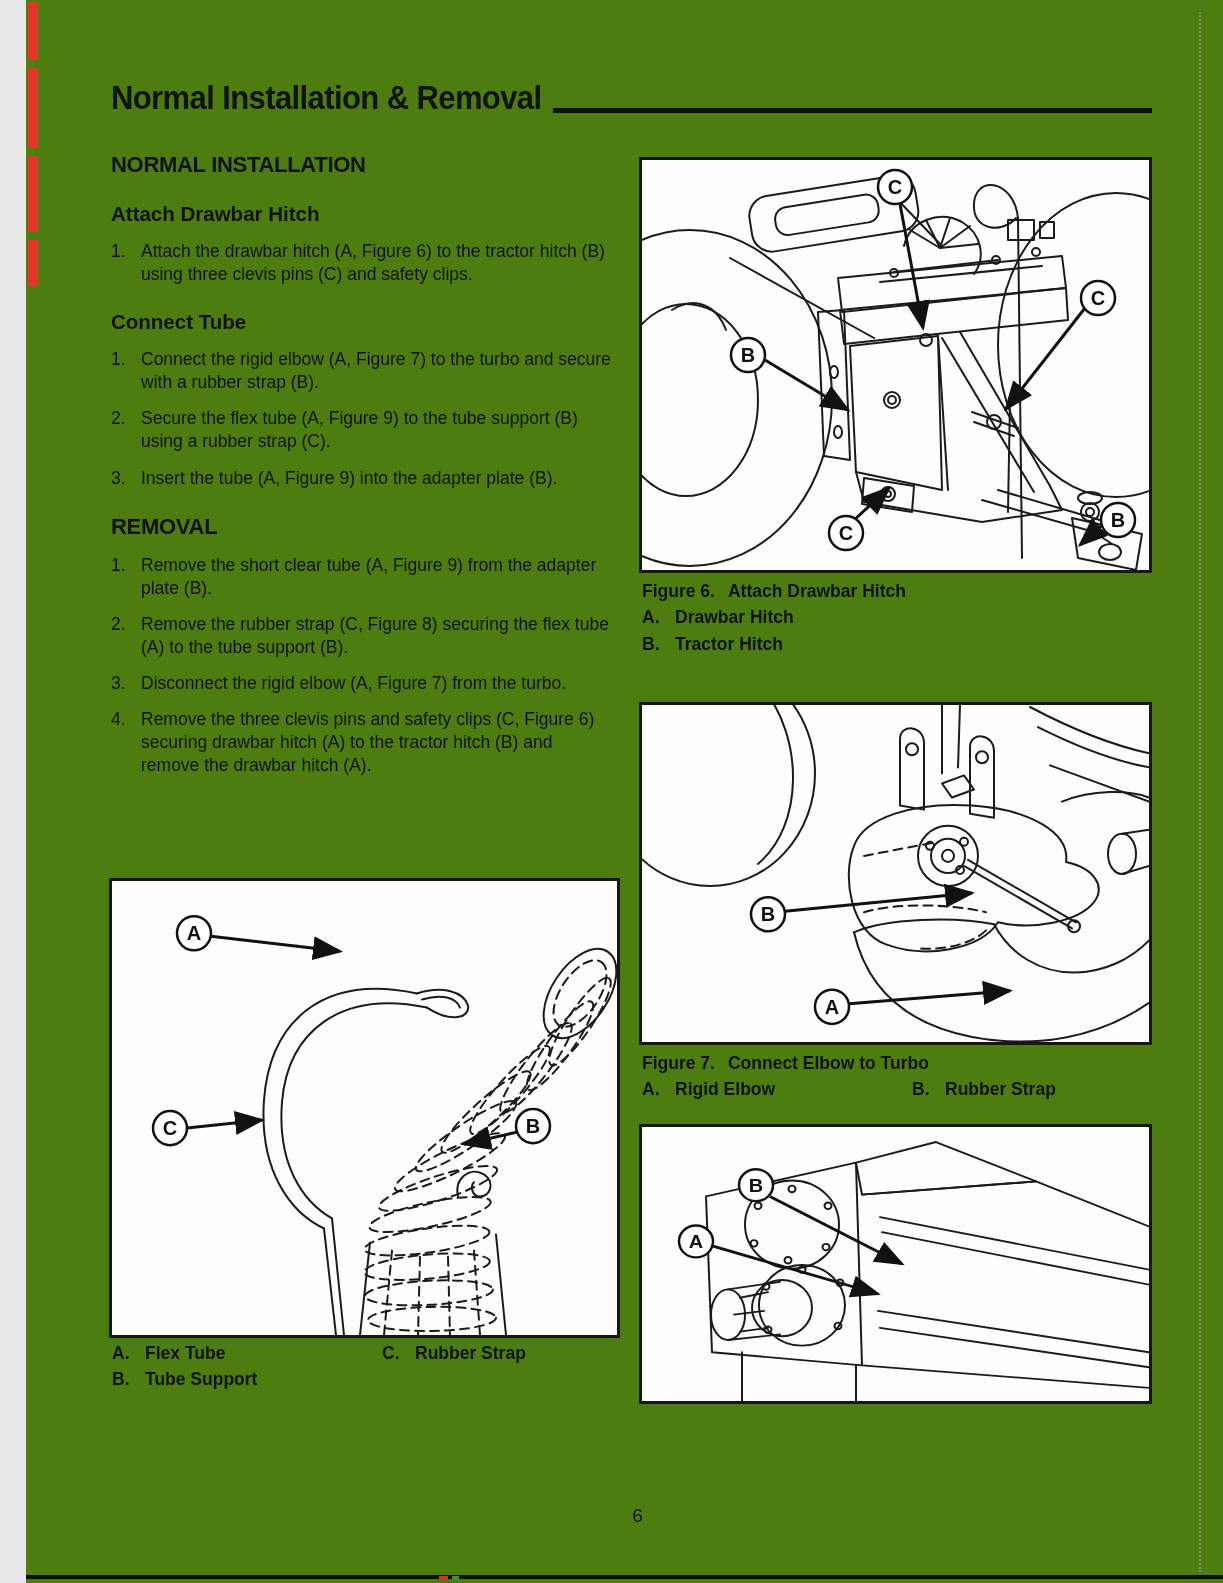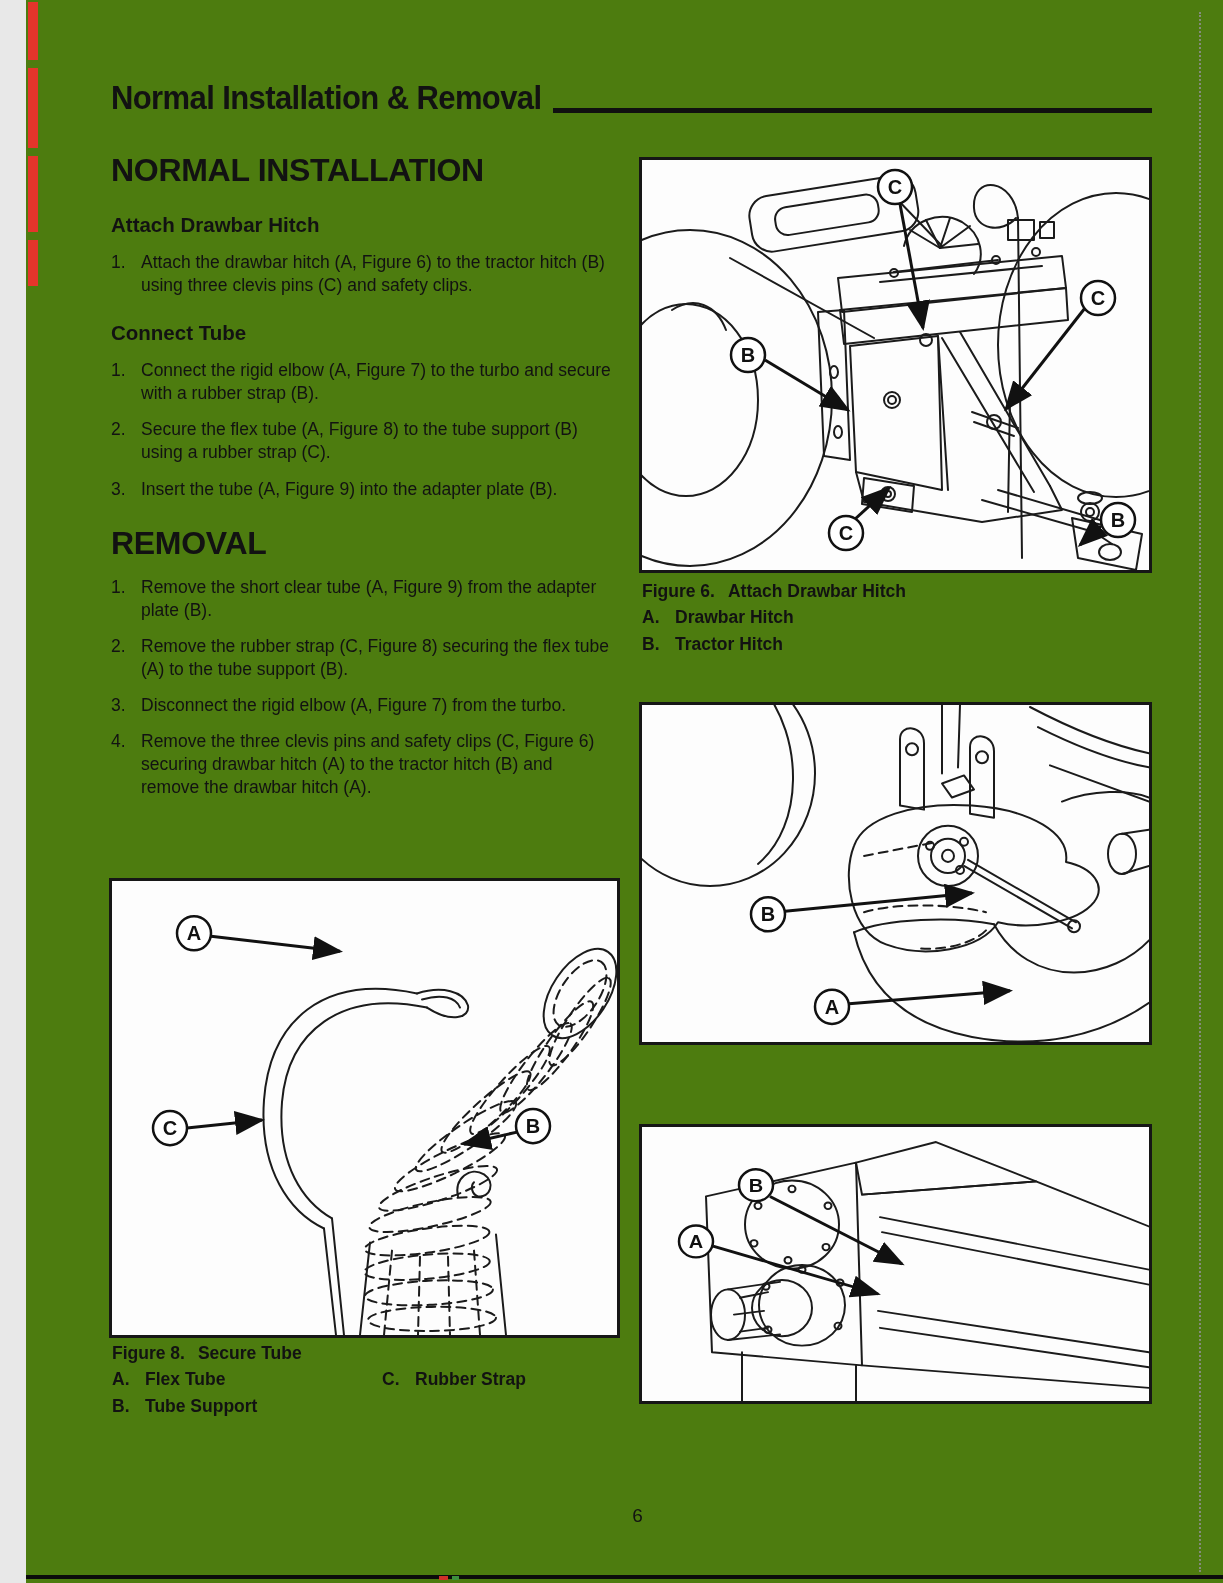--- a/index.html
+++ b/index.html
@@ -5,21 +5,21 @@
   html,body{margin:0;padding:0;background:#e8e8e8;}
   .page{position:relative;width:1223px;height:1583px;background:#4d7c0f;
         font-family:"Liberation Sans",sans-serif;color:#121212;overflow:hidden;margin-left:26px;}
   
   .title-row{position:absolute;left:85px;top:84px;width:1041px;display:flex;align-items:flex-end;}
   .title-row h1{margin:0;font-size:31px;font-weight:bold;letter-spacing:-0.6px;line-height:1.05;
                 transform:scaleY(1.08);transform-origin:bottom left;}
   .title-rule{flex:1;height:5px;background:#101010;margin:0 0 4px 12px;}
   
   .lcol{position:absolute;left:85px;top:140px;width:516px;}
-  .h2{font-size:32px;font-weight:bold;margin:12px 0 0;letter-spacing:-0.3px;}
+  .h2{font-size:22px;font-weight:bold;margin:12px 0 0;letter-spacing:-0.3px;}
   .h2.removal{margin-top:24px;}
   .h3{font-size:20.5px;font-weight:bold;margin:24px 0 0;}
   .items{margin-top:14px;}
   .li{display:flex;margin-bottom:13px;font-size:17.5px;line-height:1.32;}
   .li .n{width:30px;flex:none;}
   .li .t{width:472px;}
   
   .figbox{position:absolute;border:3px solid #161616;background:#fdfdfd;}
   .figbox svg{display:block;width:100%;height:100%;}
   
@@ -71,21 +71,21 @@
     </div>
 
     <div class="h3">Connect Tube</div>
     <div class="items">
       <div class="li">
         <span class="n">1.</span>
         <span class="t">Connect the rigid elbow (A, Figure 7) to the turbo and secure with a rubber strap (B).</span>
       </div>
       <div class="li">
         <span class="n">2.</span>
-        <span class="t">Secure the flex tube (A, Figure 8) to the tube support (B) using a rubber strap (C).</span>
+        <span class="t">Secure the flex tube (A, Figure 9) to the tube support (B) using a rubber strap (C).</span>
       </div>
       <div class="li">
         <span class="n">3.</span>
         <span class="t">Insert the tube (A, Figure 9) into the adapter plate (B).</span>
       </div>
     </div>
 
     <div class="h2 removal">REMOVAL</div>
     <div class="items">
       <div class="li">
@@ -274,20 +274,29 @@
         <g>
           <circle class="co-c" cx="126" cy="208" r="17"></circle>
           <text class="co-t" x="126" y="215">B</text>
         </g>
         <g>
           <circle class="co-c" cx="190" cy="300" r="17"></circle>
           <text class="co-t" x="190" y="307">A</text>
         </g>
       </g>
     </svg>
+  </div>
+  <div class="cap" style="left:616px;top:1050px;width:505px;">
+    <div>
+      <span class="fl">Figure 7.</span><span>Connect Elbow to Turbo</span>
+    </div>
+    <div class="row2">
+      <div class="lgd"><span class="k">A.</span><span>Rigid Elbow</span></div>
+      <div class="lgd c2"><span class="k">B.</span><span>Rubber Strap</span></div>
+    </div>
   </div>
 
   <div class="figbox" style="left:83px;top:878px;width:505px;height:454px;">
     <svg viewBox="0 0 505 452" preserveAspectRatio="none">
       <defs>
         <marker id="ar8" markerWidth="10" markerHeight="8" refX="9" refY="4" orient="auto">
           <path d="M0,0 L10,4 L0,8 z" fill="#111"></path>
         </marker>
       </defs>
       <g class="ln">
@@ -344,23 +353,20 @@
           <text class="co-t" x="58" y="253">C</text>
         </g>
         <g>
           <circle class="co-c" cx="421" cy="244" r="17"></circle>
           <text class="co-t" x="421" y="251">B</text>
         </g>
       </g>
     </svg>
   </div>
   <div class="cap" style="left:86px;top:1340px;width:505px;">
-    <div>
-      <span class="fl">Figure 8.</span><span>Secure Tube</span>
-    </div>
     <div class="row2">
       <div class="lgd"><span class="k">A.</span><span>Flex Tube</span></div>
       <div class="lgd c2"><span class="k">C.</span><span>Rubber Strap</span></div>
     </div>
     <div class="lgd"><span class="k">B.</span><span>Tube Support</span></div>
   </div>
 
   <div class="figbox" style="left:613px;top:1124px;width:507px;height:274px;">
     <svg viewBox="0 0 507 292" preserveAspectRatio="none">
       <defs>

